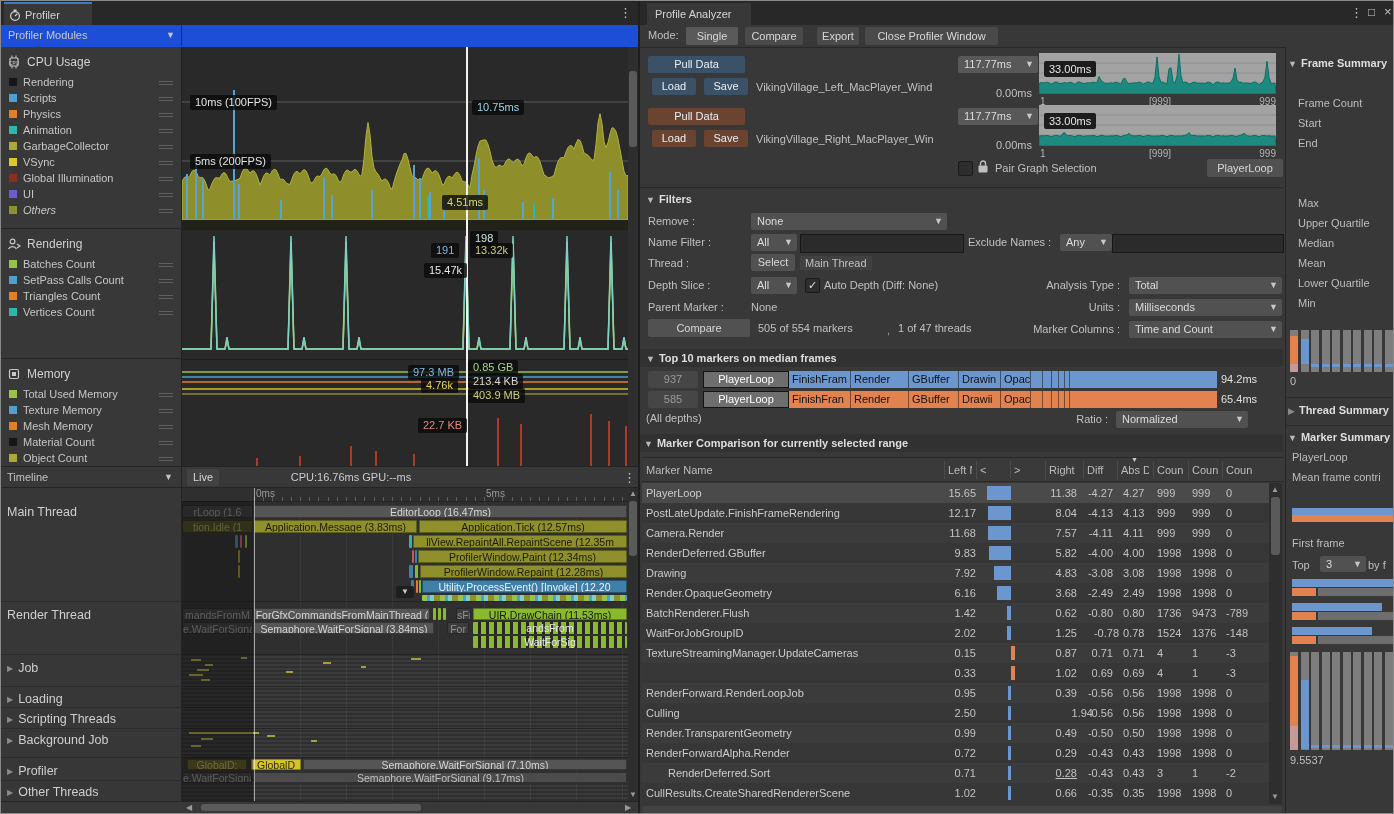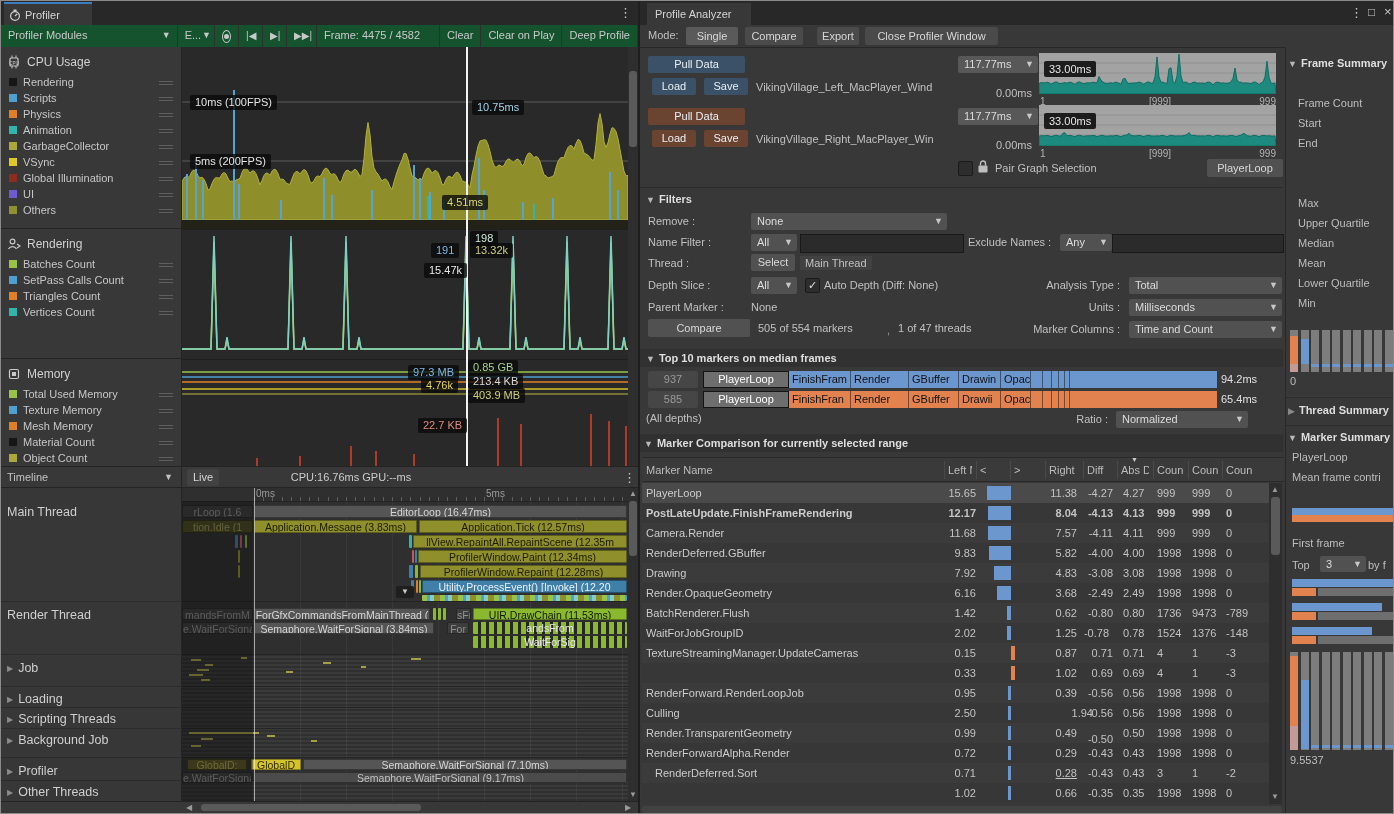--- a/index.html
+++ b/index.html
@@ -18,22 +18,22 @@
   .btn{background:#4a4a4a;border-radius:2px;color:#d8d8d8;text-align:center;position:absolute;}
   .chk{position:absolute;width:13px;height:13px;background:#2d2d2d;border:1px solid #1a1a1a;
        border-radius:2px;color:#e0e0e0;font-size:11px;line-height:12px;text-align:center;}
   .lbl{position:absolute;color:#c0c0c0;white-space:nowrap;}
   .hdrband{position:absolute;background:#313131;color:#dedede;font-weight:bold;line-height:18px;}
   .tick{color:#b8b8b8;font-size:9px;margin-right:4px;}
   
   #p-tabbar{left:0;top:0;width:637px;height:24px;background:#282828;}
   #p-tab{left:3px;top:1px;width:88px;height:23px;background:#383838;border-top:2px solid #3d7dbe;
          box-sizing:border-box;display:flex;align-items:center;padding-left:5px;color:#d4d4d4;}
-  #p-toolbar{left:0;top:24px;width:637px;height:22px;background:#14532d;
-             border-bottom:1px solid #0ea5e9;display:flex;overflow:hidden;}
+  #p-toolbar{left:0;top:24px;width:637px;height:22px;background:#1d4ed8;
+             border-bottom:1px solid #0ea5e9;display:flex;overflow:hidden;flex-direction:column;}
   .tbi{height:22px;line-height:21px;padding:0 7px;border-right:1px solid #2f2f2f;
        color:#c8c8c8;white-space:nowrap;position:relative;box-sizing:border-box;}
   #p-sidebar{left:0;top:46px;width:181px;height:419px;background:#383838;
              border-right:1px solid #232323;box-sizing:border-box;}
   #p-charts{left:181px;top:46px;width:446px;height:419px;background:#292929;}
   .chlabel{position:absolute;background:rgba(10,10,10,.8);border-radius:2px;padding:0 5px;
            line-height:15px;font-size:11px;white-space:nowrap;}
   #p-chart-scroll{left:627px;top:46px;width:10px;height:419px;background:#2e2e2e;}
   #tl-header{left:0;top:465px;width:637px;height:22px;background:#383838;
              border-top:1px solid #242424;border-bottom:1px solid #242424;box-sizing:border-box;}
@@ -181,21 +181,21 @@
       <div class="abs flex" style="left: 8px; top: 139px; width: 168px; height: 15px;">
         <span style="width: 8px; height: 8px; background: rgb(110, 91, 209); margin-right: 6px; flex: 0 0 auto;"></span>
         <span style="color: rgb(198, 198, 198);">UI</span>
         <span style="margin-left: auto; margin-right: 4px;">
           <div style="width:14px;height:1px;background:#5f5f5f;margin:2px 0"></div>
           <div style="width:14px;height:1px;background:#5f5f5f"></div>
         </span>
       </div>
       <div class="abs flex" style="left: 8px; top: 155px; width: 168px; height: 15px;">
         <span style="width: 8px; height: 8px; background: rgb(144, 144, 46); margin-right: 6px; flex: 0 0 auto;"></span>
-        <span style="color: rgb(198, 198, 198);">Others</span>
+        <span style="color: rgb(198, 198, 198); font-style: italic;">Others</span>
         <span style="margin-left: auto; margin-right: 4px;">
           <div style="width:14px;height:1px;background:#5f5f5f;margin:2px 0"></div>
           <div style="width:14px;height:1px;background:#5f5f5f"></div>
         </span>
       </div>
       <div class="abs flex" style="left: 6px; top: 188px; height: 18px; color: rgb(208, 208, 208); font-size: 12px;">
         <span style="margin-right: 6px; display: inline-flex;">
           <svg width="14" height="14" viewBox="0 0 14 14">
             <circle cx="5.5" cy="4.5" r="2.4" fill="none" stroke="#c8c8c8" stroke-width="1.2"></circle>
             <path d="M1.5,12 a4.5,4.5 0 0 1 8,0" fill="none" stroke="#c8c8c8" stroke-width="1.2"></path>
@@ -716,21 +716,21 @@
           <span class="abs clip" style="left: 4px; width: 298px; color: rgb(204, 204, 204);">PlayerLoop</span>
           <span class="abs clip tr" style="left: 304px; width: 30px;">15.65</span>
           <div class="abs" style="left: 345px; top: 3px; width: 24px; height: 14px; background: rgb(108, 150, 206);"></div>
           <span class="abs clip tr" style="left: 403px; width: 32px;">11.38</span>
           <span class="abs clip tr" style="left: 445px; width: 26px;">-4.27</span>
           <span class="abs clip" style="left: 481px; width: 30px;">4.27</span>
           <span class="abs clip" style="left: 515px; width: 31px;">999</span>
           <span class="abs clip" style="left: 550px; width: 30px;">999</span>
           <span class="abs clip" style="left: 584px; width: 38px;">0</span>
         </div>
-        <div class="trow" style="top: 20px; background: rgb(55, 55, 55); font-weight: bold;">
+        <div class="trow" style="top: 20px; background: rgb(55, 55, 55);">
           <span class="abs clip" style="left: 4px; width: 298px; color: rgb(204, 204, 204);">PostLateUpdate.FinishFrameRendering</span>
           <span class="abs clip tr" style="left: 304px; width: 30px;">12.17</span>
           <div class="abs" style="left: 346px; top: 3px; width: 23px; height: 14px; background: rgb(108, 150, 206);"></div>
           <span class="abs clip tr" style="left: 403px; width: 32px;">8.04</span>
           <span class="abs clip tr" style="left: 445px; width: 26px;">-4.13</span>
           <span class="abs clip" style="left: 481px; width: 30px;">4.13</span>
           <span class="abs clip" style="left: 515px; width: 31px;">999</span>
           <span class="abs clip" style="left: 550px; width: 30px;">999</span>
           <span class="abs clip" style="left: 584px; width: 38px;">0</span>
         </div>
@@ -787,21 +787,21 @@
           <span class="abs clip" style="left: 481px; width: 30px;">0.80</span>
           <span class="abs clip" style="left: 515px; width: 31px;">1736</span>
           <span class="abs clip" style="left: 550px; width: 30px;">9473</span>
           <span class="abs clip" style="left: 584px; width: 38px;">-789</span>
         </div>
         <div class="trow" style="top: 140px; background: rgb(55, 55, 55);">
           <span class="abs clip" style="left: 4px; width: 298px; color: rgb(204, 204, 204);">WaitForJobGroupID</span>
           <span class="abs clip tr" style="left: 304px; width: 30px;">2.02</span>
           <div class="abs" style="left: 365px; top: 3px; width: 4px; height: 14px; background: rgb(108, 150, 206);"></div>
           <span class="abs clip tr" style="left: 403px; width: 32px;">1.25</span>
-          <span class="abs clip tr" style="left: 441px; width: 26px;">-0.78</span>
+          <span class="abs clip tr" style="left: 451px; width: 26px;">-0.78</span>
           <span class="abs clip" style="left: 481px; width: 30px;">0.78</span>
           <span class="abs clip" style="left: 515px; width: 31px;">1524</span>
           <span class="abs clip" style="left: 550px; width: 30px;">1376</span>
           <span class="abs clip" style="left: 584px; width: 38px;">-148</span>
         </div>
         <div class="trow" style="top: 160px; background: rgb(59, 59, 59);">
           <span class="abs clip" style="left: 4px; width: 298px; color: rgb(204, 204, 204);">TextureStreamingManager.UpdateCameras</span>
           <span class="abs clip tr" style="left: 304px; width: 30px;">0.15</span>
           <div class="abs" style="left: 369px; top: 3px; width: 4px; height: 14px; background: rgb(226, 130, 78);"></div>
           <span class="abs clip tr" style="left: 403px; width: 32px;">0.87</span>
@@ -841,49 +841,50 @@
           <span class="abs clip" style="left: 481px; width: 30px;">0.56</span>
           <span class="abs clip" style="left: 515px; width: 31px;">1998</span>
           <span class="abs clip" style="left: 550px; width: 30px;">1998</span>
           <span class="abs clip" style="left: 584px; width: 38px;">0</span>
         </div>
         <div class="trow" style="top: 240px; background: rgb(59, 59, 59);">
           <span class="abs clip" style="left: 4px; width: 298px; color: rgb(204, 204, 204);">Render.TransparentGeometry</span>
           <span class="abs clip tr" style="left: 304px; width: 30px;">0.99</span>
           <div class="abs" style="left: 366px; top: 3px; width: 3px; height: 14px; background: rgb(108, 150, 206);"></div>
           <span class="abs clip tr" style="left: 403px; width: 32px;">0.49</span>
-          <span class="abs clip tr" style="left: 445px; width: 26px; margin-top: 6px;">-0.50</span>
+          <span class="abs clip tr" style="left: 445px; width: 26px;">-0.50</span>
           <span class="abs clip" style="left: 481px; width: 30px;">0.50</span>
           <span class="abs clip" style="left: 515px; width: 31px;">1998</span>
           <span class="abs clip" style="left: 550px; width: 30px;">1998</span>
           <span class="abs clip" style="left: 584px; width: 38px;">0</span>
         </div>
         <div class="trow" style="top: 260px; background: rgb(55, 55, 55);">
           <span class="abs clip" style="left: 4px; width: 298px; color: rgb(204, 204, 204);">RenderForwardAlpha.Render</span>
           <span class="abs clip tr" style="left: 304px; width: 30px;">0.72</span>
           <div class="abs" style="left: 366px; top: 3px; width: 3px; height: 14px; background: rgb(108, 150, 206);"></div>
           <span class="abs clip tr" style="left: 403px; width: 32px;">0.29</span>
           <span class="abs clip tr" style="left: 445px; width: 26px;">-0.43</span>
           <span class="abs clip" style="left: 481px; width: 30px;">0.43</span>
           <span class="abs clip" style="left: 515px; width: 31px;">1998</span>
           <span class="abs clip" style="left: 550px; width: 30px;">1998</span>
           <span class="abs clip" style="left: 584px; width: 38px;">0</span>
         </div>
         <div class="trow" style="top: 280px; background: rgb(59, 59, 59);">
-          <span class="abs clip" style="left: 7px; width: 298px; color: rgb(204, 204, 204); padding-left: 6px;">RenderDeferred.Sort</span>
+          <span class="abs clip" style="left: 20px; width: 298px; color: rgb(204, 204, 204); padding-left: 6px;">RenderDeferred.Sort</span>
           <span class="abs clip tr" style="left: 304px; width: 30px;">0.71</span>
           <div class="abs" style="left: 366px; top: 3px; width: 3px; height: 14px; background: rgb(108, 150, 206);"></div>
           <span class="abs clip tr" style="left: 403px; width: 32px; text-decoration: underline;">0.28</span>
           <span class="abs clip tr" style="left: 445px; width: 26px;">-0.43</span>
           <span class="abs clip" style="left: 481px; width: 30px;">0.43</span>
           <span class="abs clip" style="left: 515px; width: 31px;">3</span>
           <span class="abs clip" style="left: 550px; width: 30px;">1</span>
           <span class="abs clip" style="left: 584px; width: 38px;">-2</span>
         </div>
         <div class="trow" style="top: 300px; background: rgb(55, 55, 55);">
+          <span class="abs clip" style="left: 4px; width: 298px; color: rgb(204, 204, 204);">CullResults.CreateSharedRendererScene</span>
           <span class="abs clip tr" style="left: 304px; width: 30px;">1.02</span>
           <div class="abs" style="left: 366px; top: 3px; width: 3px; height: 14px; background: rgb(108, 150, 206);"></div>
           <span class="abs clip tr" style="left: 403px; width: 32px;">0.66</span>
           <span class="abs clip tr" style="left: 445px; width: 26px;">-0.35</span>
           <span class="abs clip" style="left: 481px; width: 30px;">0.35</span>
           <span class="abs clip" style="left: 515px; width: 31px;">1998</span>
           <span class="abs clip" style="left: 550px; width: 30px;">1998</span>
           <span class="abs clip" style="left: 584px; width: 38px;">0</span>
         </div>
       </div>

